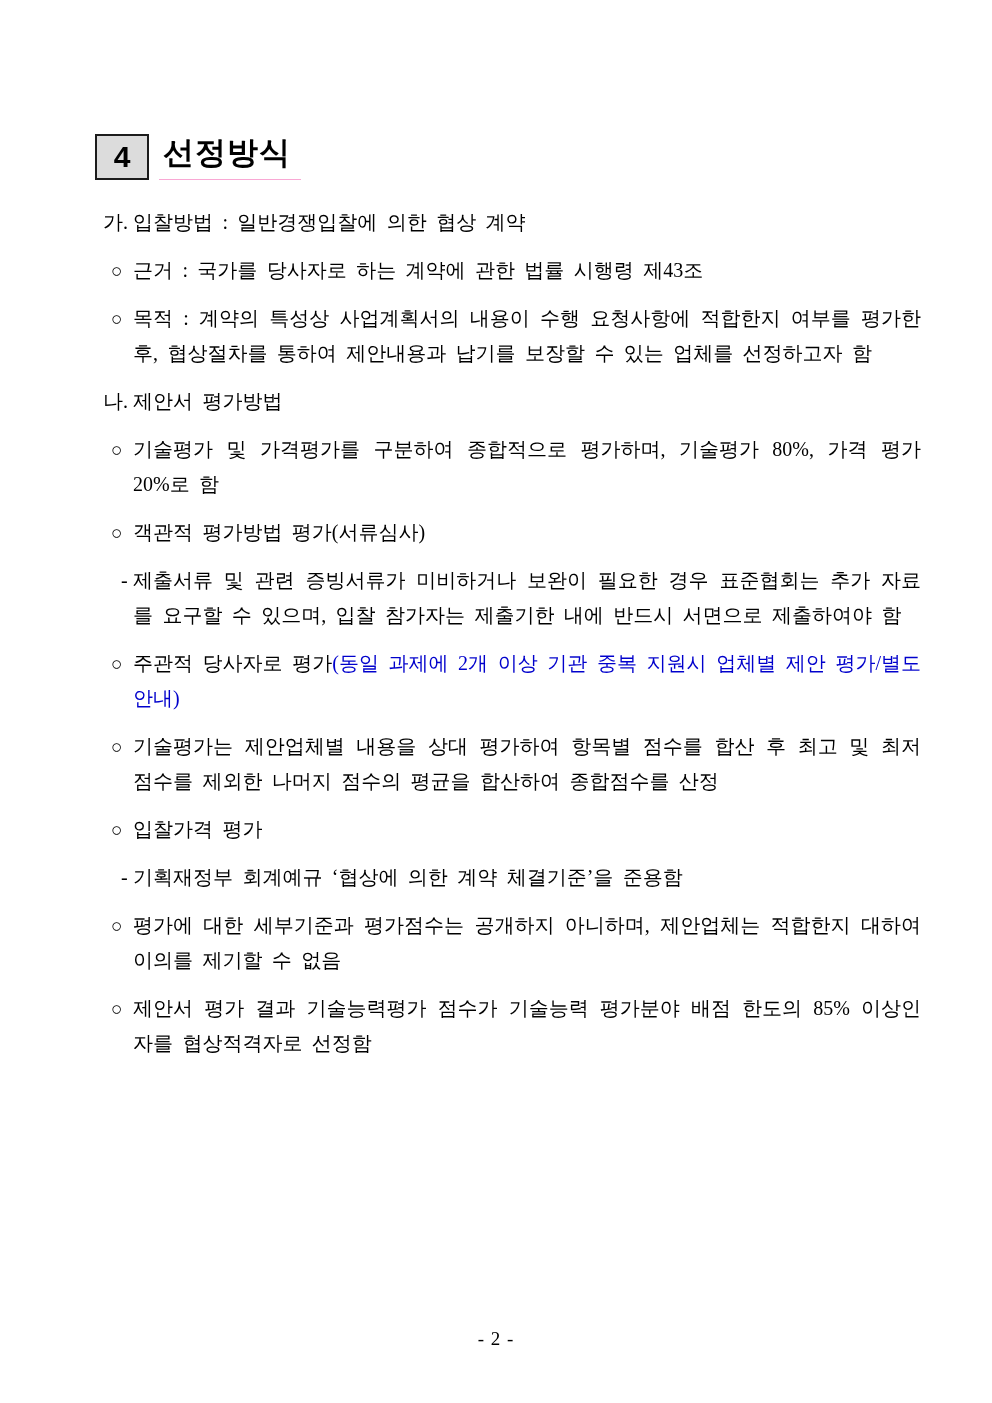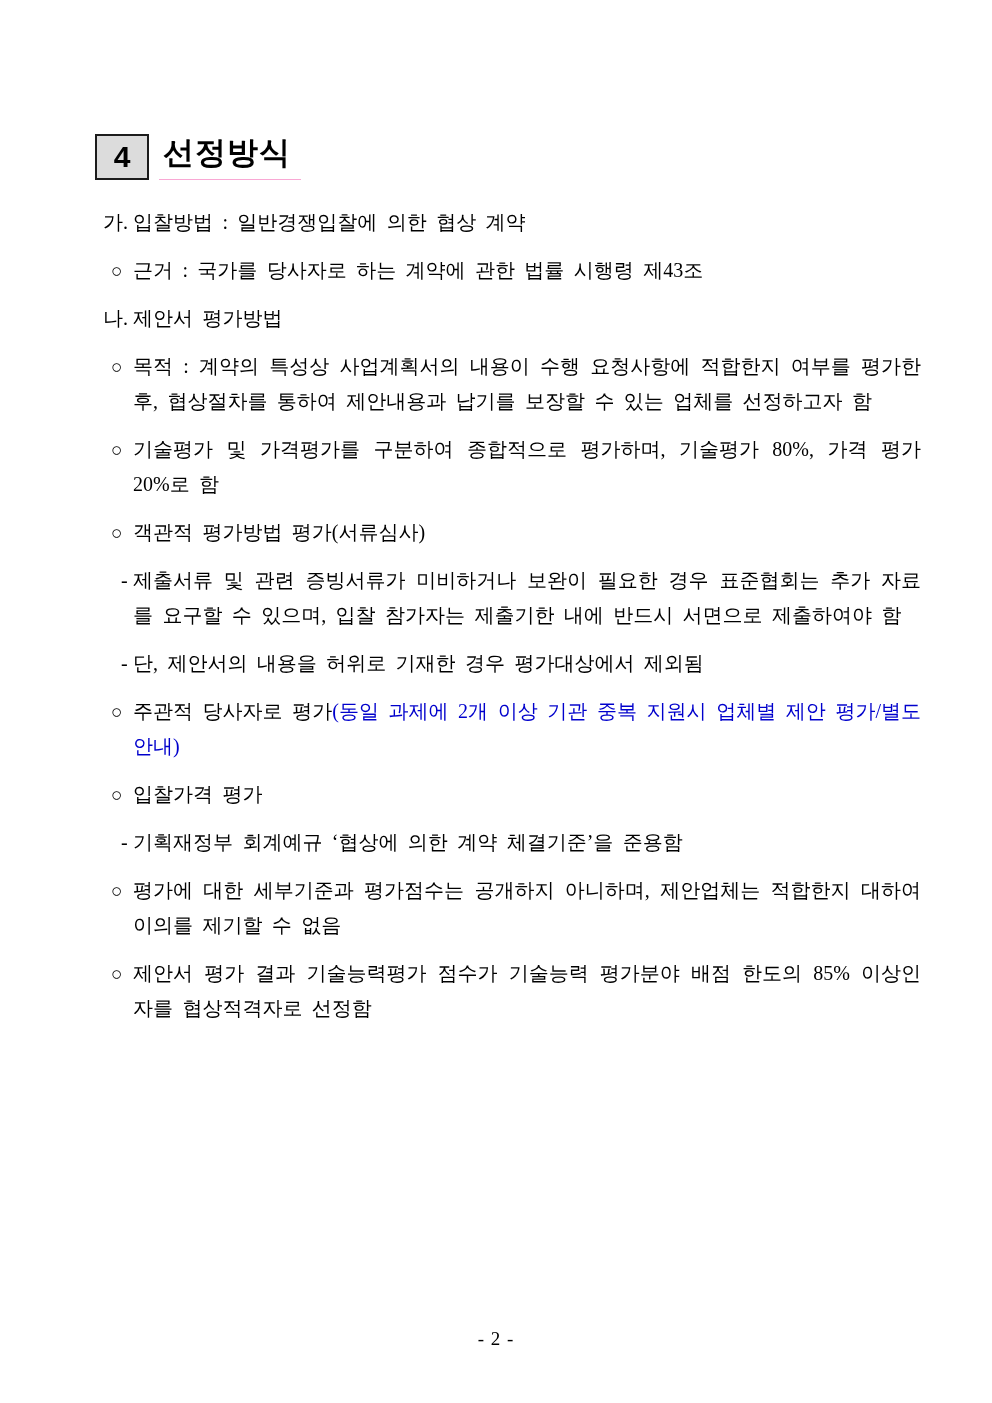--- a/index.html
+++ b/index.html
@@ -103,35 +103,35 @@
       <span class="title">선정방식</span>
     </div>
   </div>
 
   <div class="content">
 
     <p class="para lv-ga"><span class="marker">가.</span><span>입찰방법 : 일반경쟁입찰에 의한 협상 계약</span></p>
 
     <p class="para lv-circle"><span class="marker">○</span><span>근거 : 국가를 당사자로 하는 계약에 관한 법률 시행령 제43조</span></p>
 
+    <p class="para lv-circle"><span class="marker">○</span><span>목적 : 계약의 특성상 사업계획서의 내용이 수행 요청사항에 적합한지 여부를 평가한 후, 협상절차를 통하여 제안내용과 납기를 보장할 수 있는 업체를 선정하고자 함</span></p>
+
     <p class="para lv-ga"><span class="marker">나.</span><span>제안서 평가방법</span></p>
-
-    <p class="para lv-circle"><span class="marker">○</span><span>목적 : 계약의 특성상 사업계획서의 내용이 수행 요청사항에 적합한지 여부를 평가한 후, 협상절차를 통하여 제안내용과 납기를 보장할 수 있는 업체를 선정하고자 함</span></p>
 
     <p class="para lv-circle"><span class="marker">○</span><span>기술평가 및 가격평가를 구분하여 종합적으로 평가하며, 기술평가 80%, 가격 평가 20%로 함</span></p>
 
     <p class="para lv-circle"><span class="marker">○</span><span>객관적 평가방법 평가(서류심사)</span></p>
 
     <p class="para lv-dash"><span class="marker">-</span><span>제출서류 및 관련 증빙서류가 미비하거나 보완이 필요한 경우 표준협회는 추가 자료를 요구할 수 있으며, 입찰 참가자는 제출기한 내에 반드시 서면으로 제출하여야 함</span></p>
 
-    <p class="para lv-dash"><span class="marker">-</span><span>단, 제안서의 내용을 허위로 기재한 경우 평가대상에서 제외됨</span></p>
 
     <p class="para lv-circle"><span class="marker">○</span><span>주관적 당사자로 평가</span><span class="blue">(동일 과제에 2개 이상 기관 중복 지원시 업체별 제안 평가/별도 안내)</span></p>
 
 
+    <p class="para lv-circle"><span class="marker">○</span><span>기술평가는 제안업체별 내용을 상대 평가하여 항목별 점수를 합산 후 최고 및 최저 점수를 제외한 나머지 점수의 평균을 합산하여 종합점수를 산정</span></p>
 
     <p class="para lv-circle"><span class="marker">○</span><span>입찰가격 평가</span></p>
 
     <p class="para lv-dash"><span class="marker">-</span><span>기획재정부 회계예규 ‘협상에 의한 계약 체결기준’을 준용함</span></p>
 
     <p class="para lv-circle"><span class="marker">○</span><span>평가에 대한 세부기준과 평가점수는 공개하지 아니하며, 제안업체는 적합한지 대하여 이의를 제기할 수 없음</span></p>
 
 
     <p class="para lv-circle"><span class="marker">○</span><span>제안서 평가 결과 기술능력평가 점수가 기술능력 평가분야 배점 한도의 85% 이상인 자를 협상적격자로 선정함</span></p>
 

